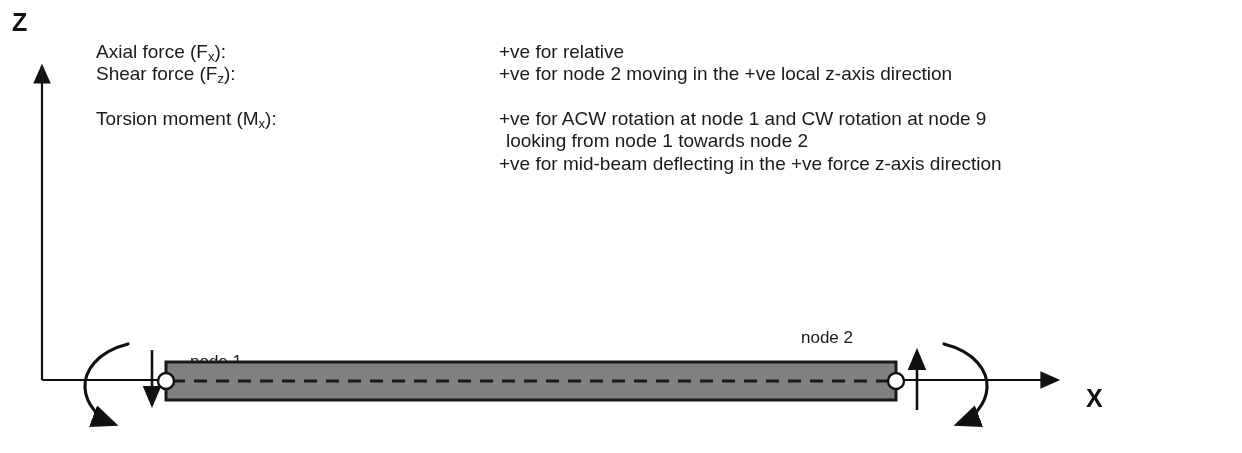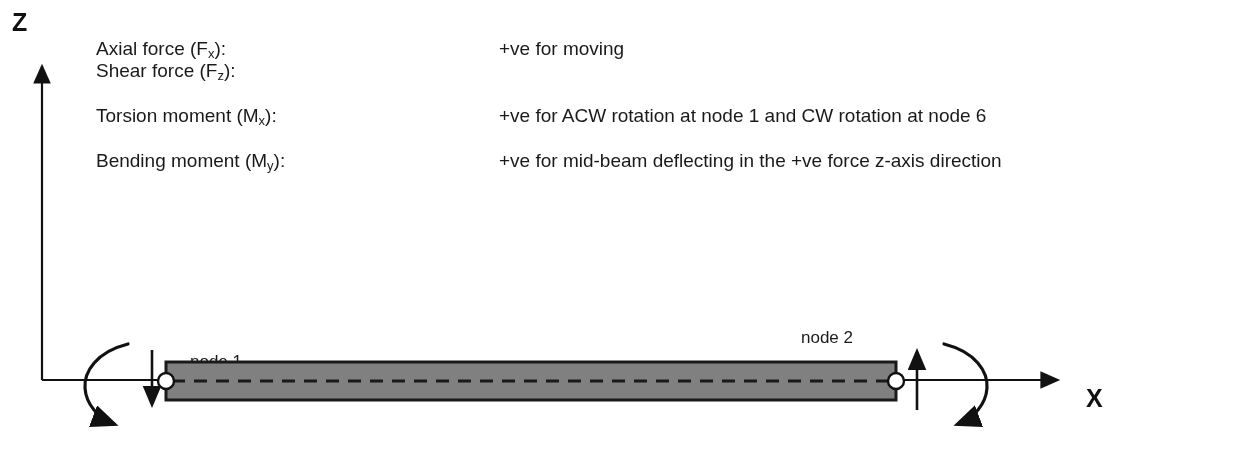--- a/index.html
+++ b/index.html
@@ -3,21 +3,21 @@
 <meta charset="utf-8">
 <style>
   html,body{margin:0;padding:0;background:#ffffff;}
   body{width:1242px;height:453px;position:relative;overflow:hidden;
        font-family:"Liberation Sans","DejaVu Sans",sans-serif;color:#000;}
 
   #stage{position:absolute;left:0;top:0;width:1242px;height:453px;}
 
   
   .legend-label,.legend-desc,.legend-cont{
-    position:absolute;font-size:19px;line-height:22px;white-space:nowrap;
+    position:absolute;font-size:19px;line-height:27px;white-space:nowrap;
     color:#1a1a1a;letter-spacing:0px;
   }
   .legend-label{left:96px;}
   .legend-desc{left:499px;}
   .legend-cont{left:506px;}
   sub{font-size:13px;vertical-align:baseline;position:relative;top:3px;}
 
   
   .axis-letter{position:absolute;font-size:25px;font-weight:bold;color:#111;}
   #z-letter{left:12px;top:8px;}
@@ -44,26 +44,25 @@
 
   <div class="legend-label" style="top:38px">
     <span>Axial force (F</span><sub>x</sub><span>):</span>
   </div>
   <div class="legend-label" style="top:60px">
     <span>Shear force (F</span><sub>z</sub><span>):</span>
   </div>
   <div class="legend-label" style="top:105px">
     <span>Torsion moment (M</span><sub>x</sub><span>):</span>
   </div>
-  <div class="legend-label" style="top:150px">
-    <span>Bending moment (M</span><sub>y</sub><span>):</span>
-  </div>
 
-  <div class="legend-desc" style="top:38px">+ve for moving</div>
-  <div class="legend-desc" style="top:105px">+ve for ACW rotation at node 1 and CW rotation at node 6</div>
+  <div class="legend-desc" style="top:38px">+ve for relative</div>
+  <div class="legend-desc" style="top:60px">+ve for node 2 moving in the +ve local z-axis direction</div>
+  <div class="legend-desc" style="top:105px">+ve for ACW rotation at node 1 and CW rotation at node 9</div>
+  <div class="legend-cont" style="top:127px">looking from node 1 towards node 2</div>
   <div class="legend-desc" style="top:150px">+ve for mid-beam deflecting in the +ve force z-axis direction</div>
 
   <svg class="overlay" viewBox="0 0 1242 453">
     <defs>
       <marker id="ah" markerWidth="10" markerHeight="10" refX="8" refY="4" orient="auto" markerUnits="strokeWidth">
         <path d="M0,0 L9,4 L0,8 z" fill="#111"></path>
       </marker>
       <marker id="ah-big" markerWidth="9" markerHeight="9" refX="7" refY="3.6" orient="auto" markerUnits="strokeWidth">
         <path d="M0,0 L8.5,3.6 L0,7.2 z" fill="#111"></path>
       </marker>

